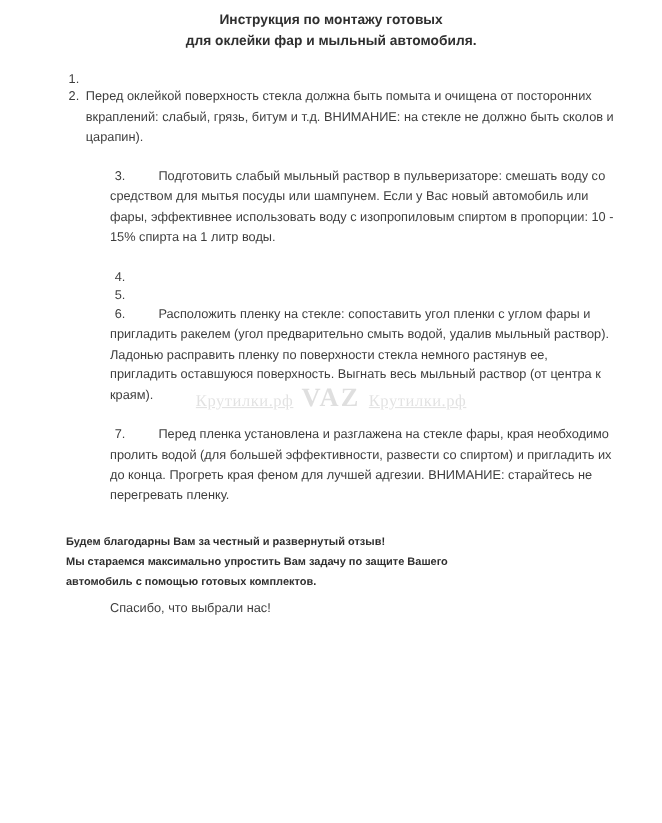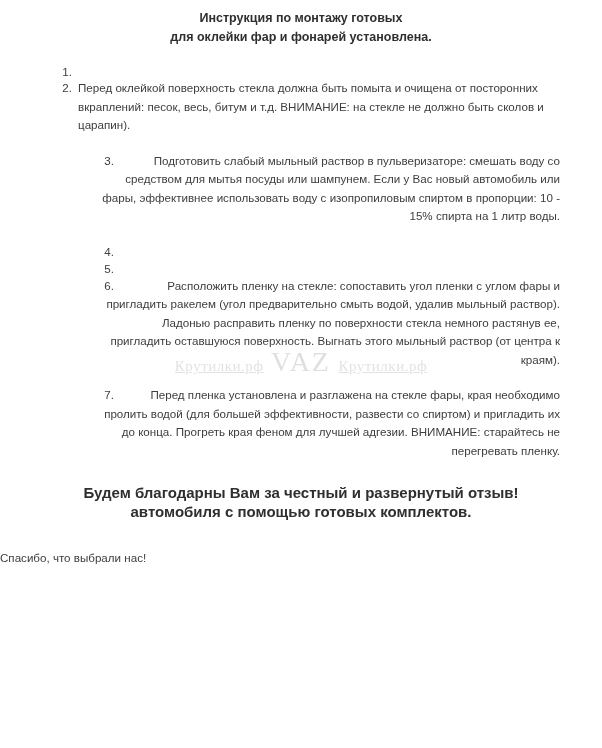--- a/index.html
+++ b/index.html
@@ -72,108 +72,108 @@
     margin-top: 17px;
     position: relative;
   }
   .item-b .num {
     position: absolute;
     left: 100px;
     width: 14px;
   }
   .item-b .body-text {
     display: block;
-    text-align: right;
   }
   .item-b .first-line-indent {
     display: inline-block;
     width: 44px;
   }
   .closing {
-    text-align: center;
     font-weight: bold;
-    font-size: 15px;
+    font-size: 10px;
     line-height: 18.5px;
     color: #2f2f2f;
     margin-top: 24px;
     padding: 0 60px;
   }
   .thanks {
     font-size: 11.6px;
     line-height: 18.5px;
     color: #3d3d3d;
-    margin-top: 28px;
+    margin-top: 4px;
+    padding-left: 100px;
   }
   .watermark {
     position: absolute;
     left: 0;
     top: 346px;
     width: 602px;
     text-align: center;
     font-family: "Liberation Serif", serif;
     font-size: 26px;
     color: rgba(150,150,150,0.30);
     letter-spacing: 1px;
     pointer-events: none;
     user-select: none;
     white-space: nowrap;
   }
   .watermark .wm-big {
-    font-size: 28px;
-    font-weight: normal;
+    font-size: 24px;
+    font-weight: bold;
     letter-spacing: 2px;
   }
   .watermark .wm-small {
     font-size: 15px;
     letter-spacing: 0.5px;
     color: rgba(150,150,150,0.28);
     text-decoration: underline;
   }
 </style>
 </head>
 <body>
 
 <div class="page">
 
   <div class="title">
     <div>Инструкция по монтажу готовых</div>
-    <div>для оклейки фар и фонарей установлена.</div>
+    <div>для оклейки фар и мыльный автомобиля.</div>
   </div>
 
   <ul class="list">
     <li class="item item-a">
       <span class="num">1.</span>
     </li>
     <li class="item item-a">
       <span class="num">2.</span>
-      <span class="body-text">Перед оклейкой поверхность стекла должна быть помыта и очищена от посторонних вкраплений: песок, весь, битум и т.д. ВНИМАНИЕ: на стекле не должно быть сколов и царапин).</span>
+      <span class="body-text">Перед оклейкой поверхность стекла должна быть помыта и очищена от посторонних вкраплений: слабый, грязь, битум и т.д. ВНИМАНИЕ: на стекле не должно быть сколов и царапин).</span>
     </li>
     <li class="item item-b">
       <span class="num">3.</span>
       <span class="body-text"><span class="first-line-indent"></span><span>Подготовить слабый мыльный раствор в пульверизаторе: смешать воду со средством для мытья посуды или шампунем. Если у Вас новый автомобиль или фары, эффективнее использовать воду с изопропиловым спиртом в пропорции: 10 - 15% спирта на 1 литр воды.</span></span>
     </li>
     <li class="item item-b">
       <span class="num">4.</span>
     </li>
     <li class="item item-b">
       <span class="num">5.</span>
     </li>
     <li class="item item-b">
       <span class="num">6.</span>
-      <span class="body-text"><span class="first-line-indent"></span><span>Расположить пленку на стекле: сопоставить угол пленки с углом фары и пригладить ракелем (угол предварительно смыть водой, удалив мыльный раствор). Ладонью расправить пленку по поверхности стекла немного растянув ее, пригладить оставшуюся поверхность. Выгнать этого мыльный раствор (от центра к краям).</span></span>
+      <span class="body-text"><span class="first-line-indent"></span><span>Расположить пленку на стекле: сопоставить угол пленки с углом фары и пригладить ракелем (угол предварительно смыть водой, удалив мыльный раствор). Ладонью расправить пленку по поверхности стекла немного растянув ее, пригладить оставшуюся поверхность. Выгнать весь мыльный раствор (от центра к краям).</span></span>
     </li>
     <li class="item item-b">
       <span class="num">7.</span>
       <span class="body-text"><span class="first-line-indent"></span><span>Перед пленка установлена и разглажена на стекле фары, края необходимо пролить водой (для большей эффективности, развести со спиртом) и пригладить их до конца. Прогреть края феном для лучшей адгезии. ВНИМАНИЕ: старайтесь не перегревать пленку.</span></span>
     </li>
   </ul>
 
   <div class="closing">
     <div>Будем благодарны Вам за честный и развернутый отзыв!</div>
-    <div>автомобиля с помощью готовых комплектов.</div>
+    <div>Мы стараемся максимально упростить Вам задачу по защите Вашего</div>
+    <div>автомобиль с помощью готовых комплектов.</div>
   </div>
 
   <div class="thanks">Спасибо, что выбрали нас!</div>
 
   <div class="watermark">
     <span class="wm-small">Крутилки.рф</span>
     <span class="wm-big">VAZ</span>
     <span class="wm-small">Крутилки.рф</span>
   </div>
 

